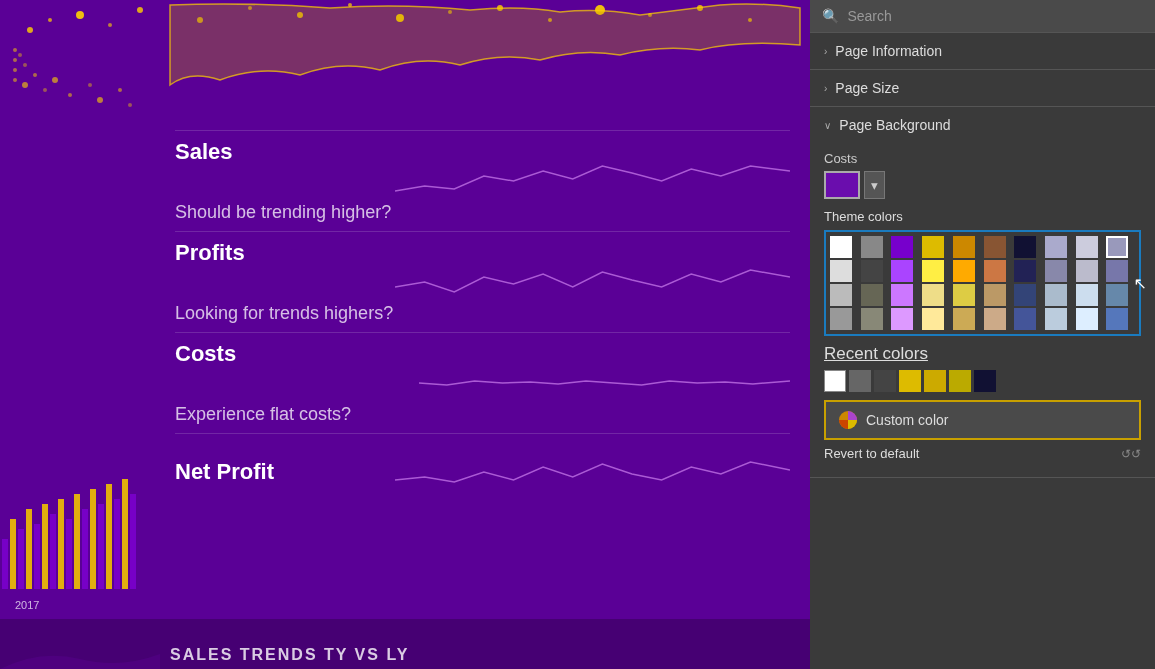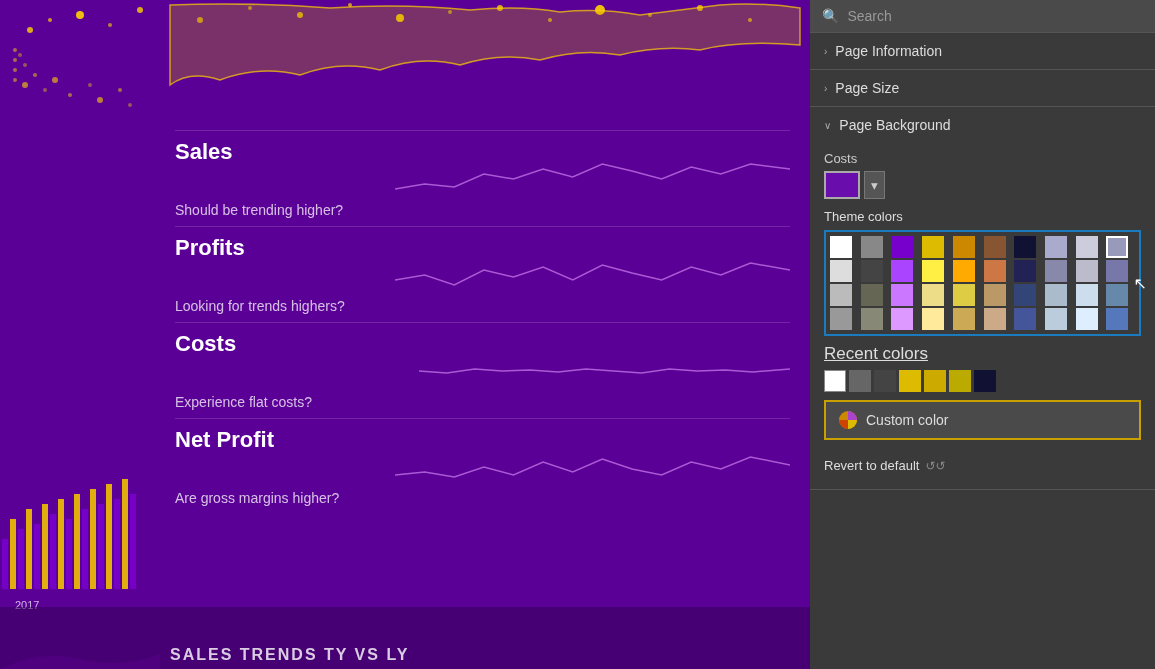--- a/index.html
+++ b/index.html
@@ -54,21 +54,21 @@
     }
 
     .chart-label h2 {
       color: white;
       font-size: 22px;
       font-weight: 700;
     }
 
     .chart-label p {
       color: rgba(255,255,255,0.75);
-      font-size: 14px;
+      font-size: 18px;
       margin-top: 37px;
     }
 
     .chart-line {
       flex: 1;
       height: 60px;
       position: relative;
     }
 
     .chart-line svg {
@@ -260,21 +260,21 @@
       display: flex;
       align-items: center;
       gap: 8px;
       background: #4a4a4a;
       border: 2px solid #c8a000;
       color: #ddd;
       padding: 8px 12px;
       cursor: pointer;
       width: 100%;
       font-size: 14px;
-      margin-bottom: 12px;
+      margin-bottom: 0;
     }
 
     .pie-icon {
       width: 20px;
       height: 20px;
       flex-shrink: 0;
     }
 
     
     .revert-btn {
@@ -282,20 +282,21 @@
       border: none;
       color: #ddd;
       font-size: 13px;
       padding: 6px 0;
       cursor: pointer;
       text-align: left;
       display: flex;
       align-items: center;
       gap: 6px;
       width: 100%;
+      justify-content: space-between;
     }
 
     .revert-icon {
       font-size: 12px;
       color: #888;
     }
   </style>
 </head>
 <body>
 
@@ -399,34 +400,33 @@
       <div class="chart-line">
         <svg viewBox="0 0 400 60" preserveAspectRatio="none">
           <polyline points="0,30 30,32 60,28 90,30 120,29 150,31 180,28 210,30 240,32 270,28 300,30 330,29 360,31 400,28" fill="none" stroke="rgba(180,100,220,0.9)" stroke-width="1.5"></polyline>
         </svg>
       </div>
     </div>
 
     <div class="chart-row" style="margin-left:155px;">
       <div class="chart-label">
         <h2>Net Profit</h2>
-        <p>Are gross margins higher?</p>
       </div>
       <div class="chart-line">
         <svg viewBox="0 0 400 60" preserveAspectRatio="none">
           <polyline points="0,38 30,35 60,40 90,30 120,38 150,25 180,35 210,22 240,32 270,38 300,25 330,32 360,20 400,28" fill="none" stroke="rgba(180,100,220,0.9)" stroke-width="1.5"></polyline>
         </svg>
       </div>
     </div>
 
   </div>
 
   <div class="year-label">2017</div>
 
-  <div style="position:absolute; bottom:0; left:0; right:0; height:62px; background:rgba(50,0,80,0.5);">
+  <div style="position:absolute; bottom:0; left:0; right:0; height:50px; background:rgba(50,0,80,0.5);">
     <div class="bottom-text">SALES TRENDS TY VS LY</div>
   </div>
 
   <div style="position:absolute; bottom:0; left:0; width:160px; height:20px;">
     <svg width="160" height="20" viewBox="0 0 160 20">
       <path d="M0,20 Q40,0 80,10 Q120,20 160,5 L160,20 Z" fill="rgba(80,0,130,0.8)"></path>
     </svg>
   </div>
 </div>
 

